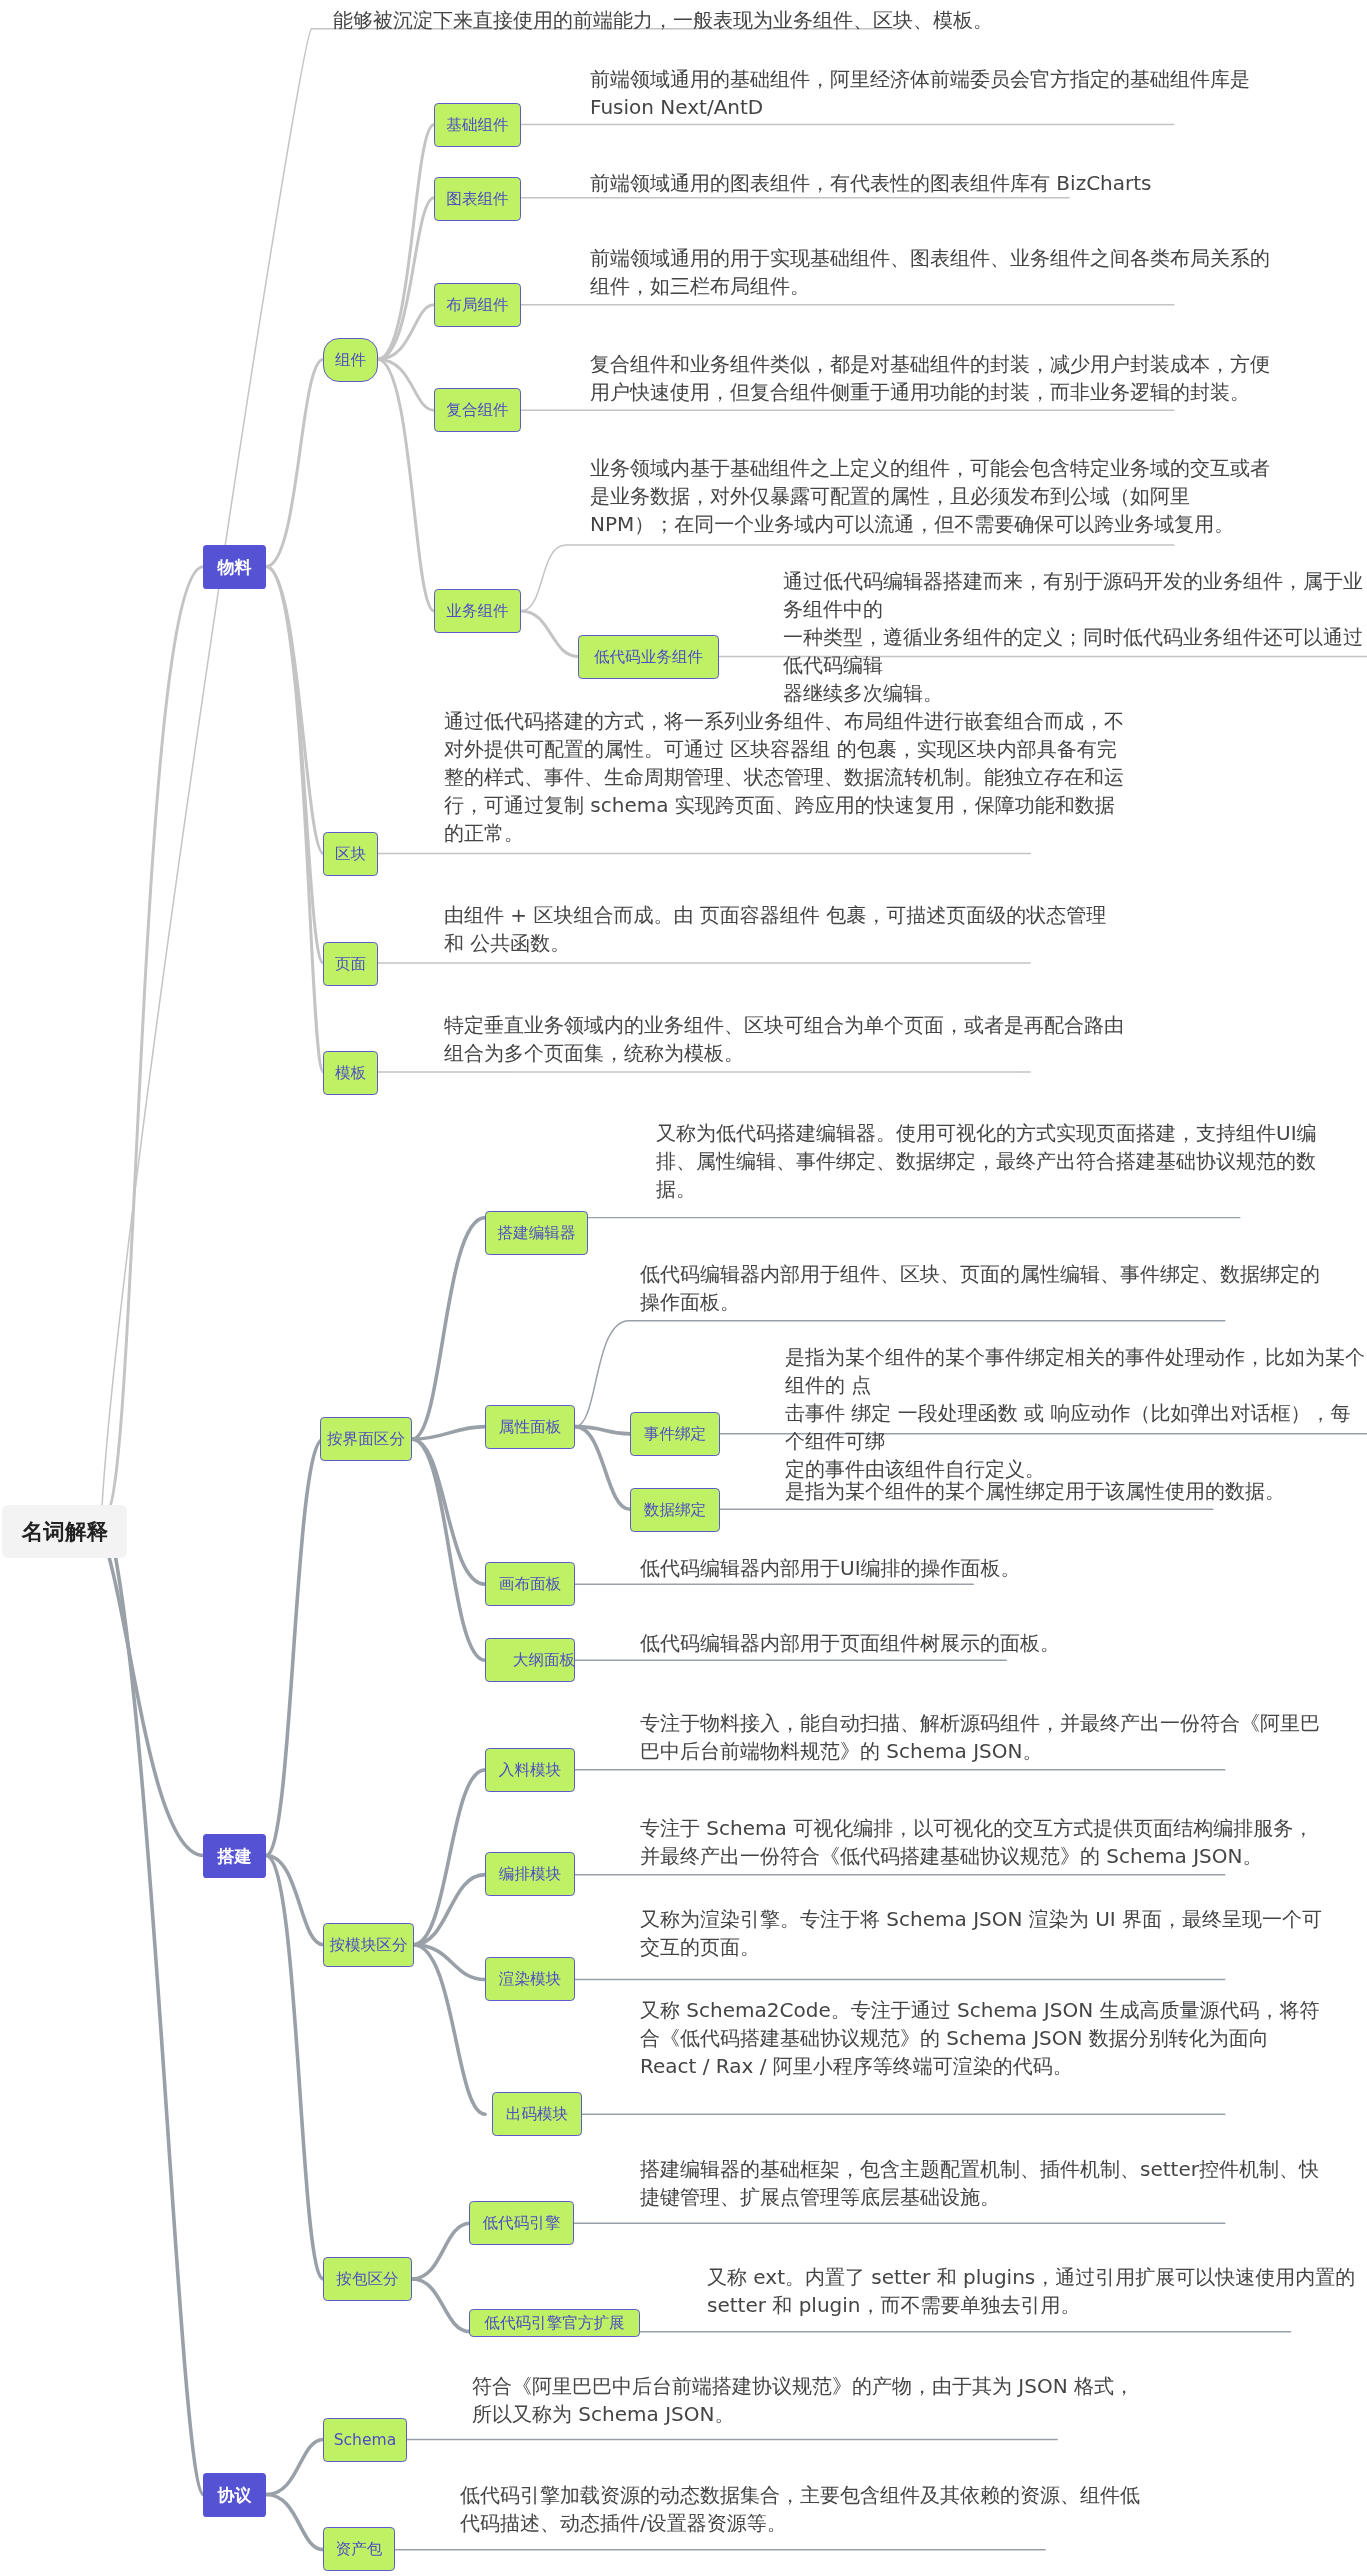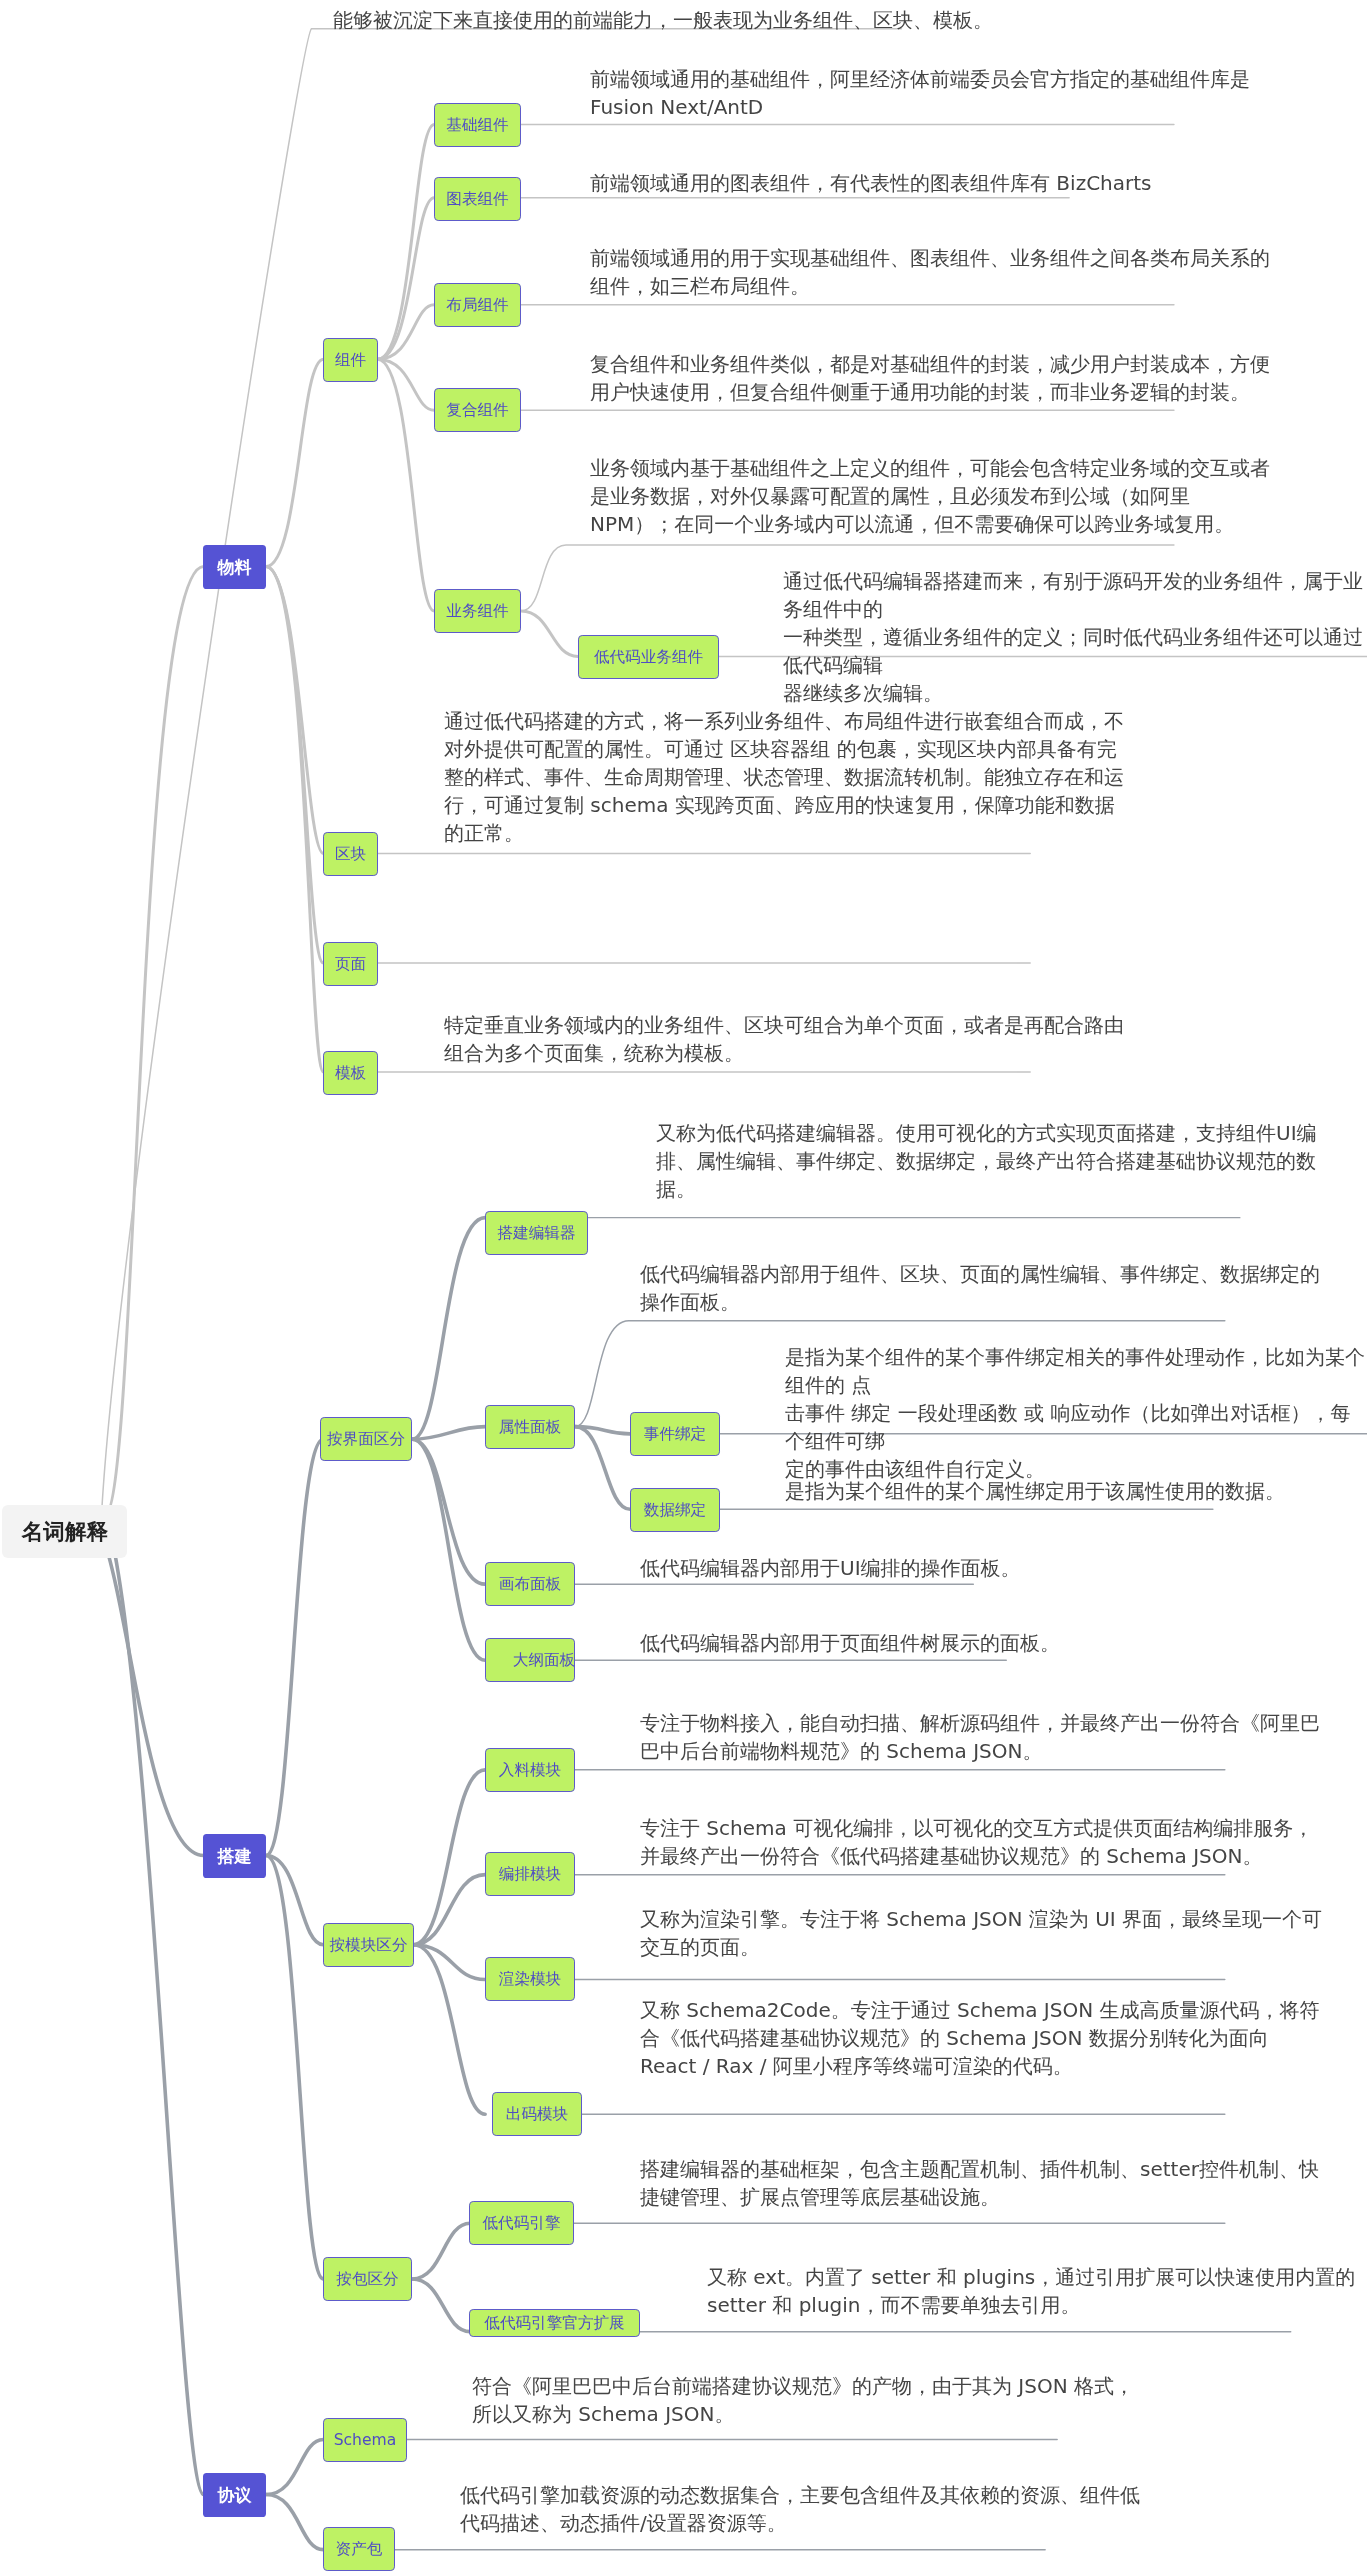--- a/index.html
+++ b/index.html
@@ -91,21 +91,21 @@
       <path d="M678 4073 L 1765 4073" stroke="#9aa0a8" stroke-width="2.5"></path>
       <path d="M658 4257 L 1745 4257" stroke="#9aa0a8" stroke-width="2.5"></path>
     </g>
   </svg>
 
   <div class="node root" style="left:2.4px;top:1505px;width:125px;height:53px;">名词解释</div>
 
   <div class="node lvl1" style="left:203px;top:545px;width:63px;height:44px;">物料</div>
   <div class="desc" style="left:333px;top:6px;">能够被沉淀下来直接使用的前端能力，一般表现为业务组件、区块、模板。</div>
 
-  <div class="node sub" style="left:323px;top:338px;width:55px;height:44px;">组件</div>
+  <div class="node sub" style="left:323px;top:338px;width:55px;height:44px;border-radius:16px;">组件</div>
 
   <div class="node sub" style="left:434px;top:103px;width:87px;height:44px;">基础组件</div>
   <div class="desc" style="left:590px;top:65px;">前端领域通用的基础组件，阿里经济体前端委员会官方指定的基础组件库是
 Fusion Next/AntD</div>
 
   <div class="node sub" style="left:434px;top:177px;width:87px;height:44px;">图表组件</div>
   <div class="desc" style="left:590px;top:169px;">前端领域通用的图表组件，有代表性的图表组件库有 BizCharts</div>
 
   <div class="node sub" style="left:434px;top:283px;width:87px;height:44px;">布局组件</div>
   <div class="desc" style="left:590px;top:244px;">前端领域通用的用于实现基础组件、图表组件、业务组件之间各类布局关系的
@@ -126,20 +126,22 @@
 器继续多次编辑。</div>
 
   <div class="node sub" style="left:323px;top:832px;width:55px;height:44px;">区块</div>
   <div class="desc" style="left:444px;top:707px;">通过低代码搭建的方式，将一系列业务组件、布局组件进行嵌套组合而成，不
 对外提供可配置的属性。可通过 区块容器组 的包裹，实现区块内部具备有完
 整的样式、事件、生命周期管理、状态管理、数据流转机制。能独立存在和运
 行，可通过复制 schema 实现跨页面、跨应用的快速复用，保障功能和数据
 的正常。</div>
 
   <div class="node sub" style="left:323px;top:942px;width:55px;height:44px;">页面</div>
+  <div class="desc" style="left:444px;top:901px;">由组件 + 区块组合而成。由 页面容器组件 包裹，可描述页面级的状态管理
+和 公共函数。</div>
 
   <div class="node sub" style="left:323px;top:1051px;width:55px;height:44px;">模板</div>
   <div class="desc" style="left:444px;top:1011px;">特定垂直业务领域内的业务组件、区块可组合为单个页面，或者是再配合路由
 组合为多个页面集，统称为模板。</div>
 
   <div class="node lvl1" style="left:203px;top:1834px;width:63px;height:44px;">搭建</div>
 
   <div class="node sub" style="left:320px;top:1417px;width:92px;height:44px;">按界面区分</div>
 
   <div class="node sub" style="left:485px;top:1195px;width:103px;height:44px;margin-top:16px;">搭建编辑器</div>

